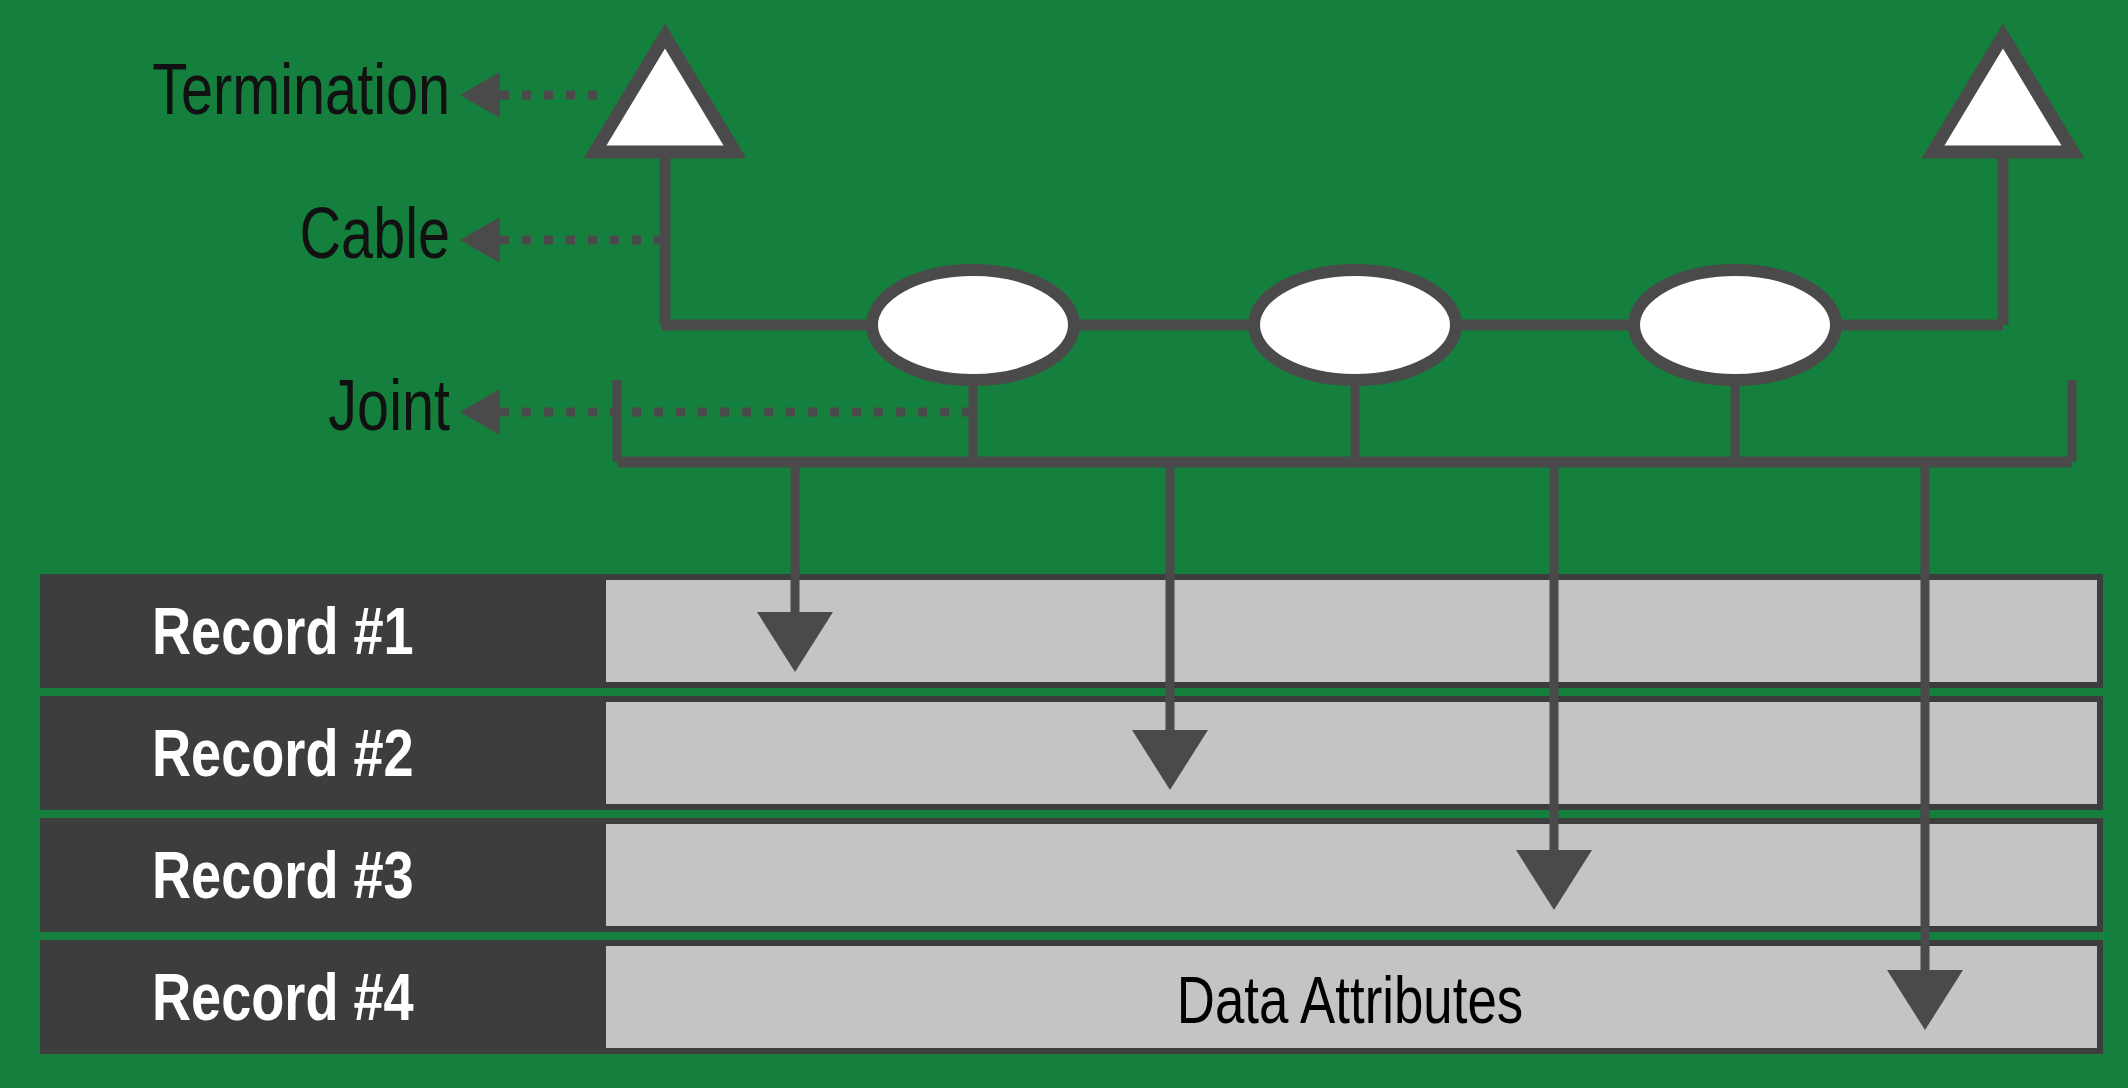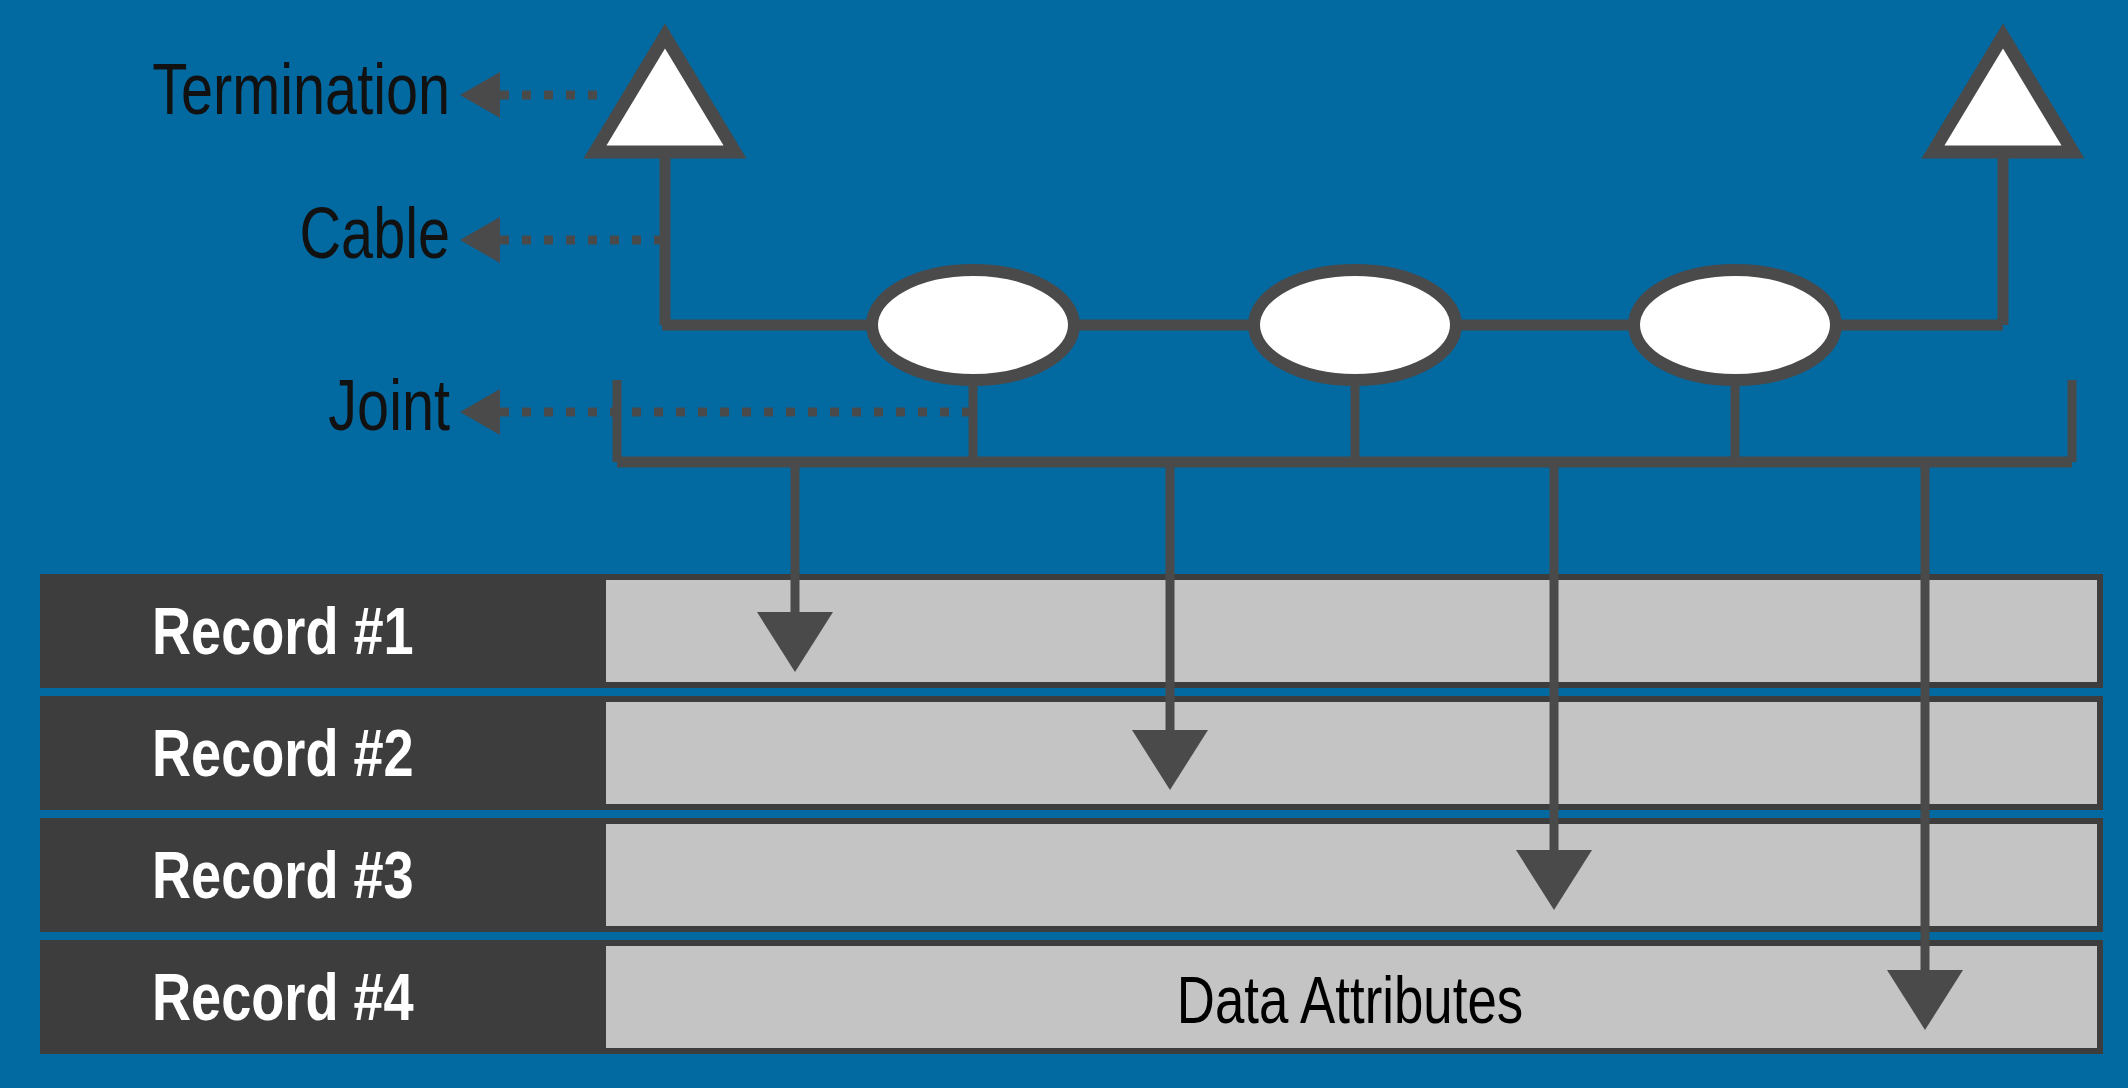--- a/index.html
+++ b/index.html
@@ -10,21 +10,21 @@
   body {
     width: 2128px;
     height: 1088px;
     font-family: "Liberation Sans", sans-serif;
     overflow: hidden;
   }
   #stage {
     position: relative;
     width: 2128px;
     height: 1088px;
-    background: #0369a1;
+    background: #15803d;
   }
   #diagram-svg {
     position: absolute;
     left: 0;
     top: 0;
     width: 2128px;
     height: 1088px;
   }
   .callout-label {
     position: absolute;

